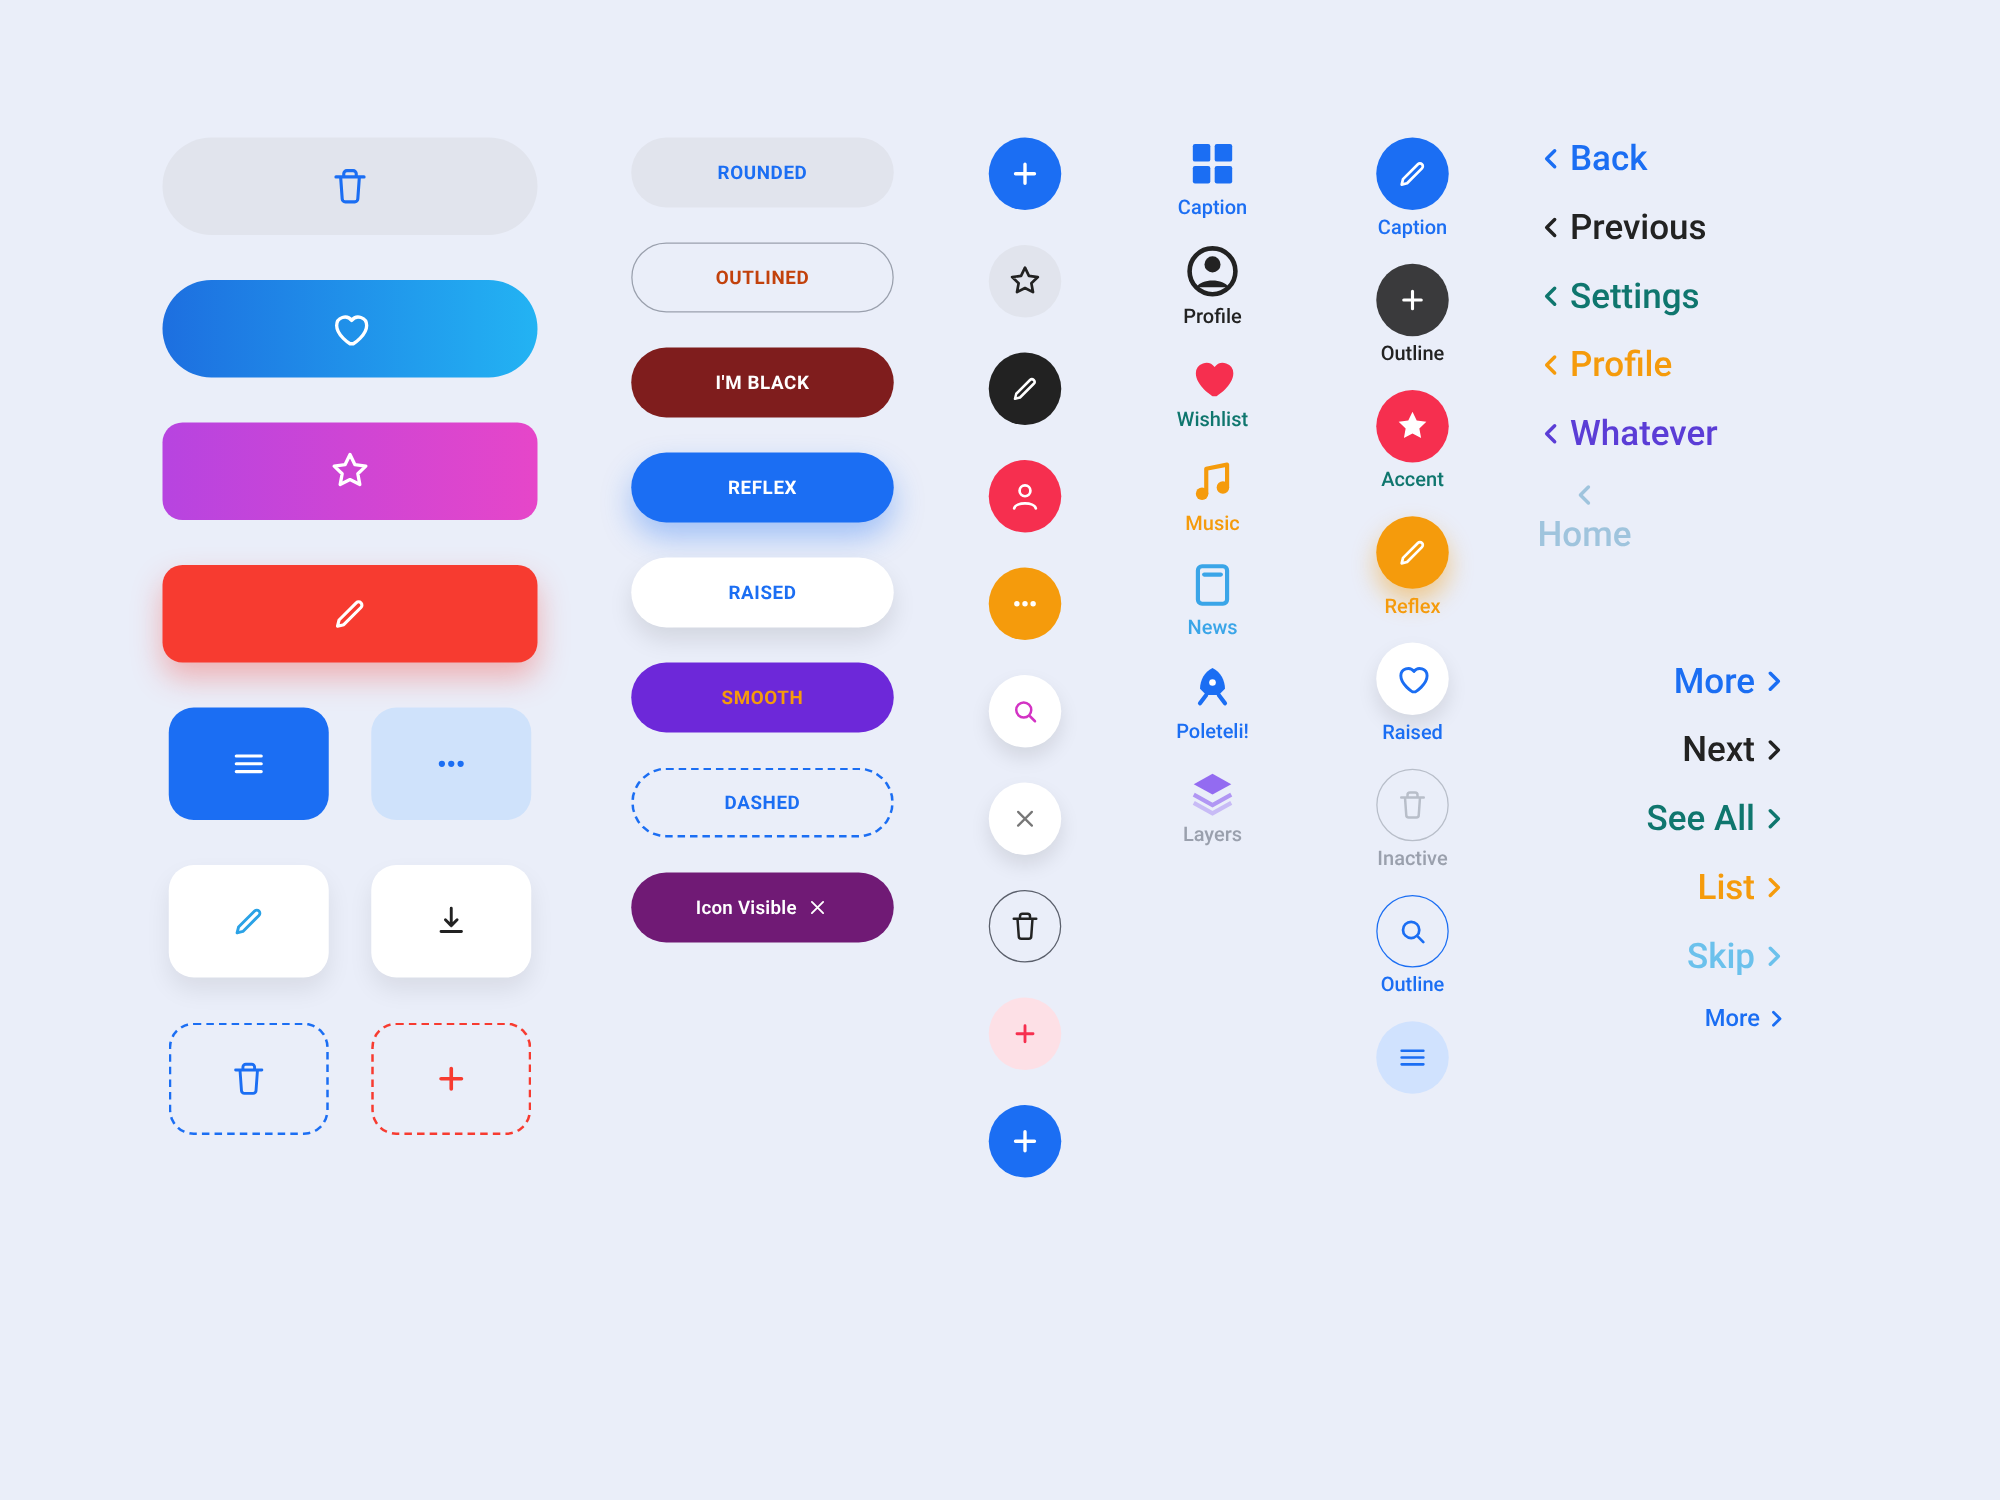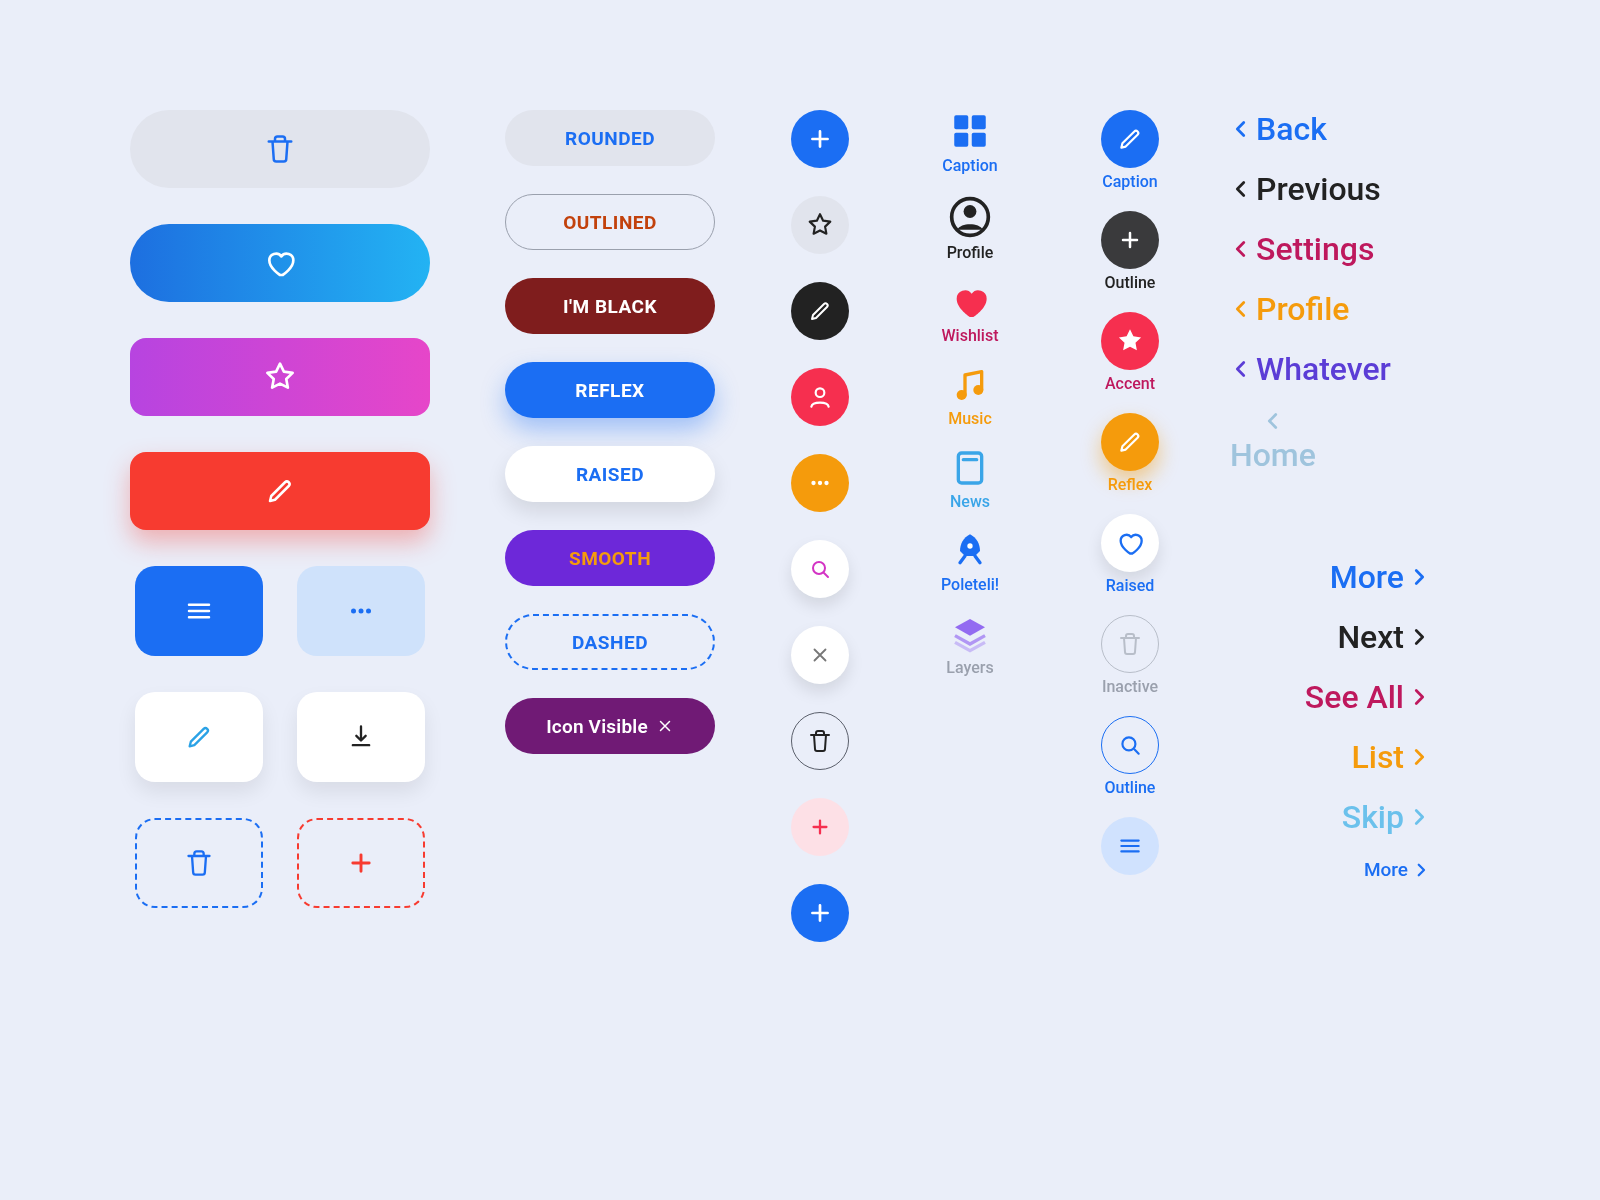--- a/index.html
+++ b/index.html
@@ -37,21 +37,21 @@
   .sq-blue { background:#1b6ef3; }
   .sq-liteblue { background:#cfe2fb; }
   .sq-white { background:#fff; box-shadow:0 10px 20px rgba(0,0,0,.08); }
   .sq-dash-blue { border:2px dashed #1b6ef3; }
   .sq-dash-red  { border:2px dashed #f73b30; }
 
   
   .pill {
     width: 210px; height: 56px; border-radius: 30px;
     display:flex; align-items:center; justify-content:center;
-    font-weight:700; letter-spacing:.5px; font-size:19px;
+    font-weight:700; letter-spacing:.5px; font-size:15px;
   }
   .p-rounded { background:#e1e4ed; color:#1b6ef3; }
   .p-outlined { border:1.5px solid #9aa0ad; color:#c2410c; background:transparent; }
   .p-black { background:#7f1d1d; color:#fff; }
   .p-reflex { background:#1b6ef3; color:#fff; box-shadow:0 12px 24px rgba(27,110,243,.35); }
   .p-raised { background:#fff; color:#1b6ef3; box-shadow:0 10px 20px rgba(0,0,0,.1); }
   .p-smooth { background:#6d28d9; color:#f59b0c; }
   .p-gradient { background:linear-gradient(90deg,#e63a8e 0%,#f16a6f 100%); color:#fff; }
   .p-dashed { border:2px dashed #1b6ef3; color:#1b6ef3; background:transparent; }
   .p-iconvis { background:#701a75; color:#fff; gap:8px; font-weight:600; letter-spacing:.2px; }
@@ -70,29 +70,29 @@
   .c-greyout{border:1.5px solid #b8bec9;}
   .c-blueout{border:1.5px solid #1b6ef3;}
   .c-bluelite{background:#d0e2fe;}
 
   .col.c3 .circ, .col.c4 .circ, .col.c5 .circ { margin-bottom: 0; }
   .col.c4, .col.c5 { gap: 20px; }
   .col.c3 { gap: 28px; }
 
   .vitem { display:flex; flex-direction:column; align-items:center; gap:4px; }
   .vlabel { font-size:16px; font-weight:500; }
-  .lb-blue{color:#1b6ef3;} .lb-dark{color:#222;} .lb-red{color:#be185d;}
+  .lb-blue{color:#1b6ef3;} .lb-dark{color:#222;} .lb-red{color:#0f766e;}
   .lb-orange{color:#f59b0c;} .lb-sky{color:#3aa5e8;} .lb-grey{color:#9aa0ad;flex-direction:column;}
   .lb-purple{color:#5b3dd6;}
 
   
   .col.c6 { align-items:flex-start; gap:22px; }
   .navlink {
     display:flex; align-items:center; gap:4px;
-    font-size:32px; font-weight:500; cursor:pointer;
+    font-size:28px; font-weight:500; cursor:pointer;
   }
   .navlink.right { justify-content:flex-end; width:100%; }
   .chev { display:inline-flex; }
   .spacer { height:40px; }
 
   svg { display:block; }
 </style>
 </head>
 <body>
 

